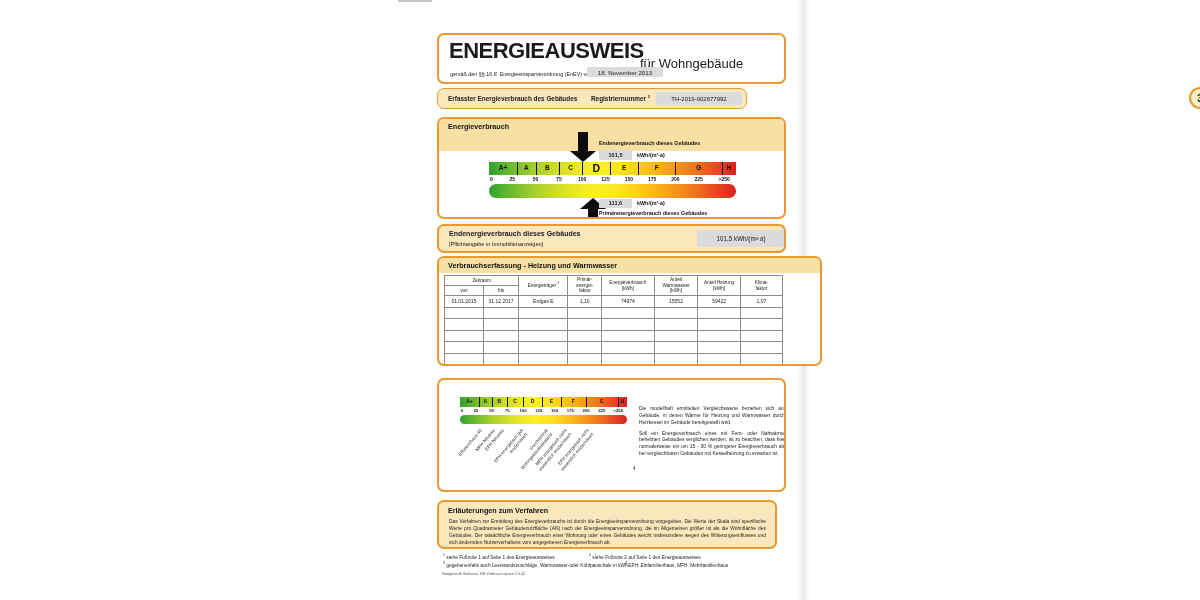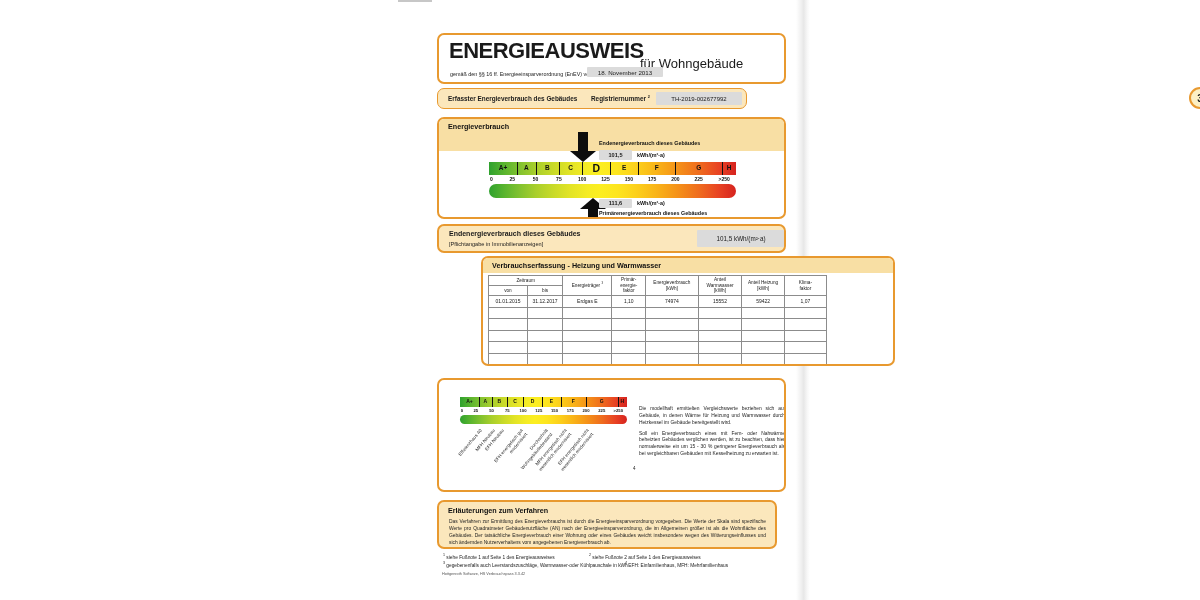--- a/index.html
+++ b/index.html
@@ -147,21 +147,21 @@
     <div class="lbl-s abs" style="left:198px;top:81px;">kWh/(m²·a)</div>
     <div class="lbl-s abs" style="left:160px;top:91px;">Primärenergieverbrauch dieses Gebäudes</div>
   </div>
 
   <div class="box tintbox" style="left:0;top:224px;width:349px;height:29px;">
     <div class="ee-title">Endenergieverbrauch dieses Gebäudes</div>
     <div class="ee-note">[Pflichtangabe in Immobilienanzeigen]</div>
     <div class="ee-val graybox">101,5 kWh/(m²·a)</div>
   </div>
 
-  <div class="box" style="left:0;top:256px;width:414px;height:110px;margin-left:44px;">
+  <div class="box" style="left:0;top:256px;width:385px;height:110px;">
     <div class="strip" style="height:15px;">
       <div class="strip-title">Verbrauchserfassung - Heizung und Warmwasser</div>
     </div>
     <table class="vt">
       <colgroup>
         <col style="width:11.5%">
           <col style="width:10.5%">
           <col style="width:14.5%">
           <col style="width:10%">
         <col style="width:15.5%">

